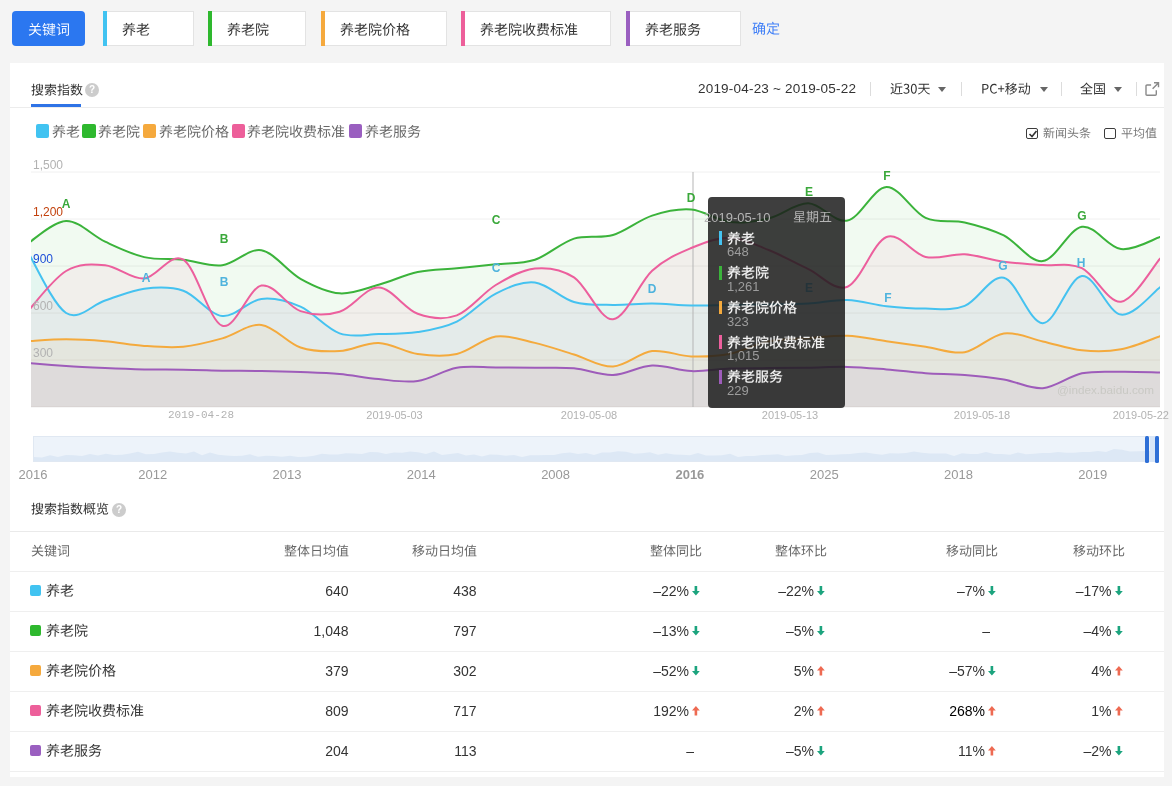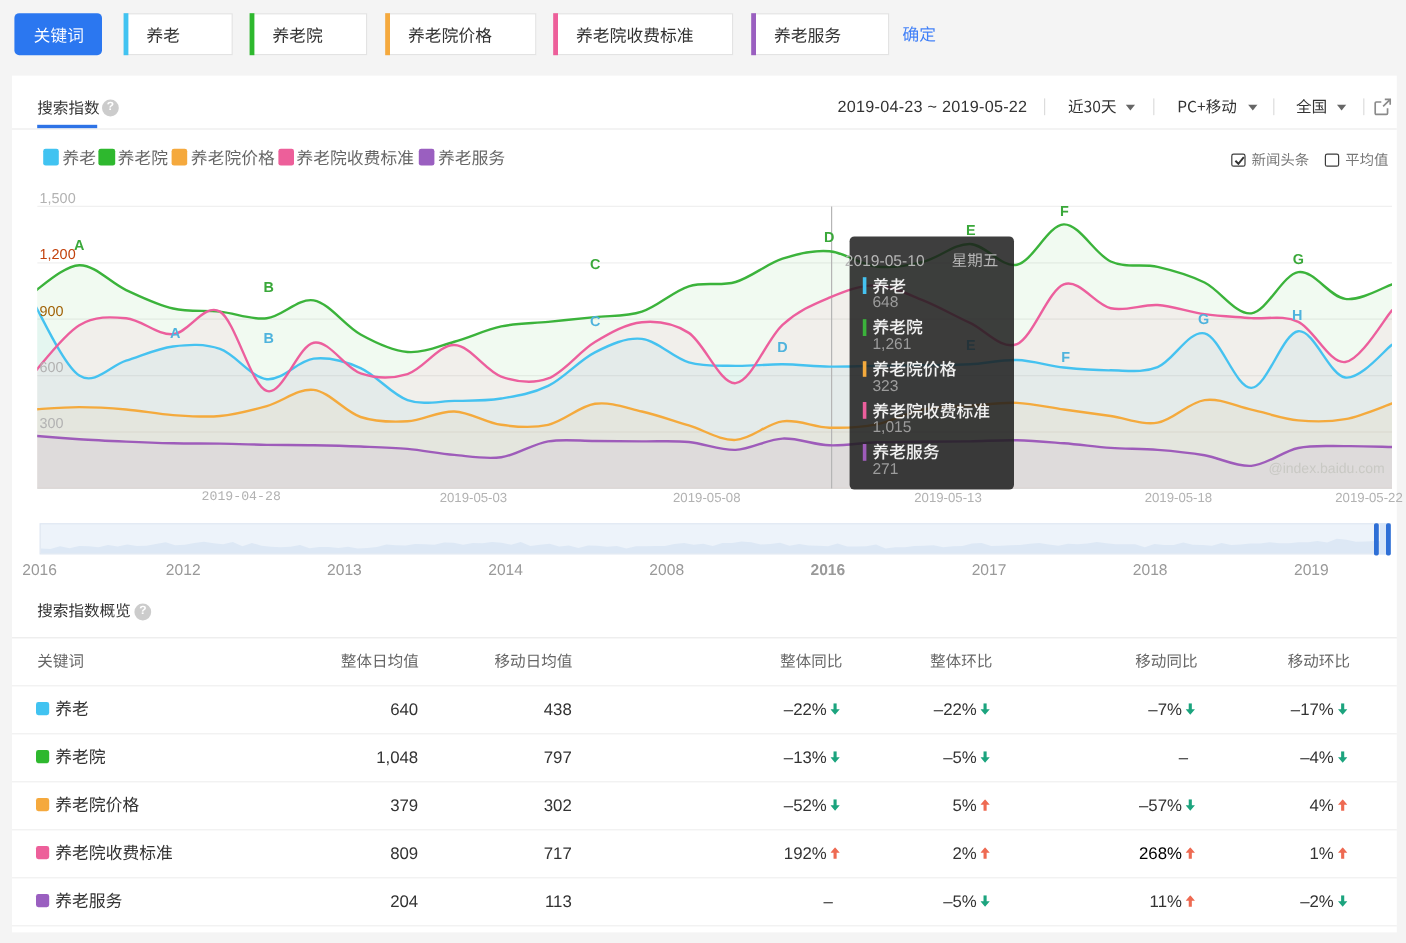--- a/index.html
+++ b/index.html
@@ -286,21 +286,21 @@
       <text x="193" y="121" text-anchor="middle" font-family="Liberation Sans" font-size="12" font-weight="bold" fill="#4fb3dd">B</text>
       <text x="465" y="107" text-anchor="middle" font-family="Liberation Sans" font-size="12" font-weight="bold" fill="#4fb3dd">C</text>
       <text x="621" y="128" text-anchor="middle" font-family="Liberation Sans" font-size="12" font-weight="bold" fill="#4fb3dd">D</text>
       <text x="778" y="127" text-anchor="middle" font-family="Liberation Sans" font-size="12" font-weight="bold" fill="#4fb3dd">E</text>
       <text x="857" y="137" text-anchor="middle" font-family="Liberation Sans" font-size="12" font-weight="bold" fill="#4fb3dd">F</text>
       <text x="972" y="105" text-anchor="middle" font-family="Liberation Sans" font-size="12" font-weight="bold" fill="#4fb3dd">G</text>
       <text x="1050" y="102" text-anchor="middle" font-family="Liberation Sans" font-size="12" font-weight="bold" fill="#4fb3dd">H</text>
     </svg>
     <div class="ab" style="left:33.0px;top:165.0px;font-size:12px;color:#b2b2b2;font-weight:400;font-family:'Liberation Sans',sans-serif;line-height:14px;margin-top:-7.0px;white-space:nowrap">1,500</div>
     <div class="ab" style="left:33.0px;top:212.0px;font-size:12px;color:#c2410c;font-weight:400;font-family:'Liberation Sans',sans-serif;line-height:14px;margin-top:-7.0px;white-space:nowrap">1,200</div>
-    <div class="ab" style="left:33.0px;top:259.0px;font-size:12px;color:#a16207;font-weight:400;font-family:'Liberation Sans',sans-serif;line-height:14px;margin-top:-7.0px;white-space:nowrap">900</div>
+    <div class="ab" style="left:33.0px;top:259.0px;font-size:12px;color:#1d4ed8;font-weight:400;font-family:'Liberation Sans',sans-serif;line-height:14px;margin-top:-7.0px;white-space:nowrap">900</div>
     <div class="ab" style="left:33.0px;top:306.0px;font-size:12px;color:#b2b2b2;font-weight:400;font-family:'Liberation Sans',sans-serif;line-height:14px;margin-top:-7.0px;white-space:nowrap">600</div>
     <div class="ab" style="left:33.0px;top:353.0px;font-size:12px;color:#b2b2b2;font-weight:400;font-family:'Liberation Sans',sans-serif;line-height:14px;margin-top:-7.0px;white-space:nowrap">300</div>
     <div class="ab" style="left:201.0px;transform:translateX(-50%);top:415.0px;font-size:11px;color:#b2b2b2;font-weight:400;font-family:Liberation Mono, monospace;line-height:13px;margin-top:-6.5px;white-space:nowrap">2019-04-28</div>
     <div class="ab" style="left:394.5px;transform:translateX(-50%);top:415.0px;font-size:11px;color:#b2b2b2;font-weight:400;font-family:'Liberation Sans',sans-serif;line-height:13px;margin-top:-6.5px;white-space:nowrap">2019-05-03</div>
     <div class="ab" style="left:589.0px;transform:translateX(-50%);top:415.0px;font-size:11px;color:#b2b2b2;font-weight:400;font-family:'Liberation Sans',sans-serif;line-height:13px;margin-top:-6.5px;white-space:nowrap">2019-05-08</div>
     <div class="ab" style="left:790.0px;transform:translateX(-50%);top:415.0px;font-size:11px;color:#b2b2b2;font-weight:400;font-family:'Liberation Sans',sans-serif;line-height:13px;margin-top:-6.5px;white-space:nowrap">2019-05-13</div>
     <div class="ab" style="left:982.0px;transform:translateX(-50%);top:415.0px;font-size:11px;color:#b2b2b2;font-weight:400;font-family:'Liberation Sans',sans-serif;line-height:13px;margin-top:-6.5px;white-space:nowrap">2019-05-18</div>
     <div class="ab" style="right:3.0px;top:415.0px;font-size:11px;color:#b2b2b2;font-weight:400;font-family:'Liberation Sans',sans-serif;line-height:13px;margin-top:-6.5px;white-space:nowrap">2019-05-22</div>
     <div class="ab" style="left:33px;top:436px;width:1126px;height:26px;background:#edf3fa;border:1px solid #e0e8f2;box-sizing:border-box"></div>
     <svg class="ab" style="left:34px;top:437px" width="1124" height="24">
@@ -308,21 +308,21 @@
     </svg>
     <div class="ab" style="left:1149.5px;top:436px;width:5px;height:26px;background:#d8e6f8"></div>
     <div class="ab" style="left:1144.5px;top:435.5px;width:4.6px;height:27.5px;background:#2e6fd6;border-radius:1.5px"></div>
     <div class="ab" style="left:1154.8px;top:435.5px;width:4.6px;height:27.5px;background:#2e6fd6;border-radius:1.5px"></div>
     <div class="ab" style="left:33.0px;transform:translateX(-50%);top:474.5px;font-size:13px;color:#999;font-weight:400;font-family:'Liberation Sans',sans-serif;line-height:15px;margin-top:-7.5px;white-space:nowrap">2016</div>
     <div class="ab" style="left:152.7px;transform:translateX(-50%);top:474.5px;font-size:13px;color:#999;font-weight:400;font-family:'Liberation Sans',sans-serif;line-height:15px;margin-top:-7.5px;white-space:nowrap">2012</div>
     <div class="ab" style="left:287.0px;transform:translateX(-50%);top:474.5px;font-size:13px;color:#999;font-weight:400;font-family:'Liberation Sans',sans-serif;line-height:15px;margin-top:-7.5px;white-space:nowrap">2013</div>
     <div class="ab" style="left:421.3px;transform:translateX(-50%);top:474.5px;font-size:13px;color:#999;font-weight:400;font-family:'Liberation Sans',sans-serif;line-height:15px;margin-top:-7.5px;white-space:nowrap">2014</div>
     <div class="ab" style="left:555.6px;transform:translateX(-50%);top:474.5px;font-size:13px;color:#999;font-weight:400;font-family:'Liberation Sans',sans-serif;line-height:15px;margin-top:-7.5px;white-space:nowrap">2008</div>
     <div class="ab" style="left:689.9px;transform:translateX(-50%);top:474.5px;font-size:13px;color:#999;font-weight:700;font-family:'Liberation Sans',sans-serif;line-height:15px;margin-top:-7.5px;white-space:nowrap">2016</div>
-    <div class="ab" style="left:824.2px;transform:translateX(-50%);top:474.5px;font-size:13px;color:#999;font-weight:400;font-family:'Liberation Sans',sans-serif;line-height:15px;margin-top:-7.5px;white-space:nowrap">2017</div>
+    <div class="ab" style="left:824.2px;transform:translateX(-50%);top:474.5px;font-size:13px;color:#999;font-weight:400;font-family:'Liberation Sans',sans-serif;line-height:15px;margin-top:-7.5px;white-space:nowrap">2025</div>
     <div class="ab" style="left:958.5px;transform:translateX(-50%);top:474.5px;font-size:13px;color:#999;font-weight:400;font-family:'Liberation Sans',sans-serif;line-height:15px;margin-top:-7.5px;white-space:nowrap">2018</div>
     <div class="ab" style="left:1092.8px;transform:translateX(-50%);top:474.5px;font-size:13px;color:#999;font-weight:400;font-family:'Liberation Sans',sans-serif;line-height:15px;margin-top:-7.5px;white-space:nowrap">2019</div>
     <svg class="ab" style="left:31.0px;top:499.2px;" width="80.0" height="19.5">
       <g fill="#333" transform="translate(0,14.56) scale(0.013000,-0.013000)">
         <use href="#gr641c" x="0.0"></use>
         <use href="#gr7d22" x="1000.0"></use>
         <use href="#gr6307" x="2000.0"></use>
         <use href="#gr6570" x="3000.0"></use>
         <use href="#gr6982" x="4000.0"></use>
         <use href="#gr89c8" x="5000.0"></use>
@@ -575,13 +575,13 @@
     <div class="ab" style="left:727.0px;top:355.9px;z-index:6;font-size:13px;color:#9c9c9c;font-weight:400;font-family:'Liberation Sans',sans-serif;line-height:15px;margin-top:-7.5px;white-space:nowrap">1,015</div>
     <div class="ab" style="left:718.5px;top:370.1px;width:3.5px;height:13.5px;background:#9e5cba;z-index:6"></div>
     <svg class="ab" style="left:727.0px;top:366.3px;z-index:6;" width="58.0" height="21.0">
       <g fill="#f2f2f2" stroke="#f2f2f2" stroke-width="8" transform="translate(0,15.68) scale(0.014000,-0.014000)">
         <use href="#gm517b" x="0.0"></use>
         <use href="#gm8001" x="1000.0"></use>
         <use href="#gm670d" x="2000.0"></use>
         <use href="#gm52a1" x="3000.0"></use>
       </g>
     </svg>
-    <div class="ab" style="left:727.0px;top:390.6px;z-index:6;font-size:13px;color:#9c9c9c;font-weight:400;font-family:'Liberation Sans',sans-serif;line-height:15px;margin-top:-7.5px;white-space:nowrap">271</div>
+    <div class="ab" style="left:727.0px;top:390.6px;z-index:6;font-size:13px;color:#9c9c9c;font-weight:400;font-family:'Liberation Sans',sans-serif;line-height:15px;margin-top:-7.5px;white-space:nowrap">229</div>
 </div>
 </body></html>

